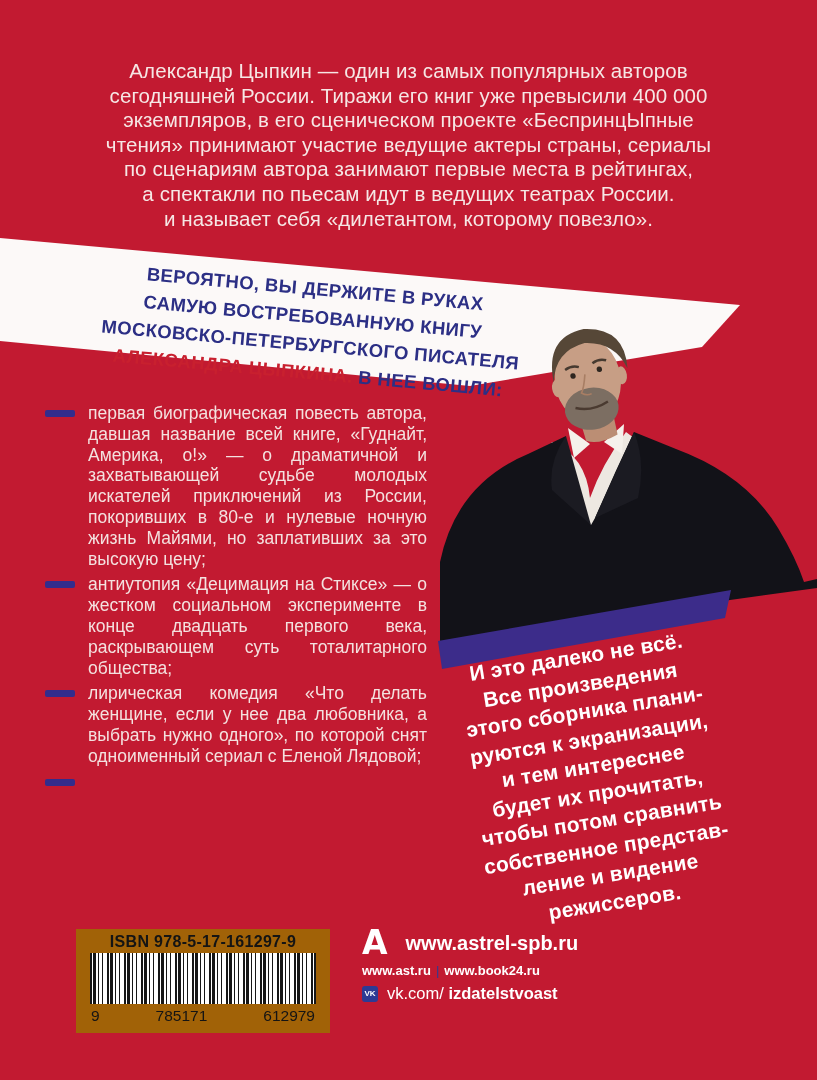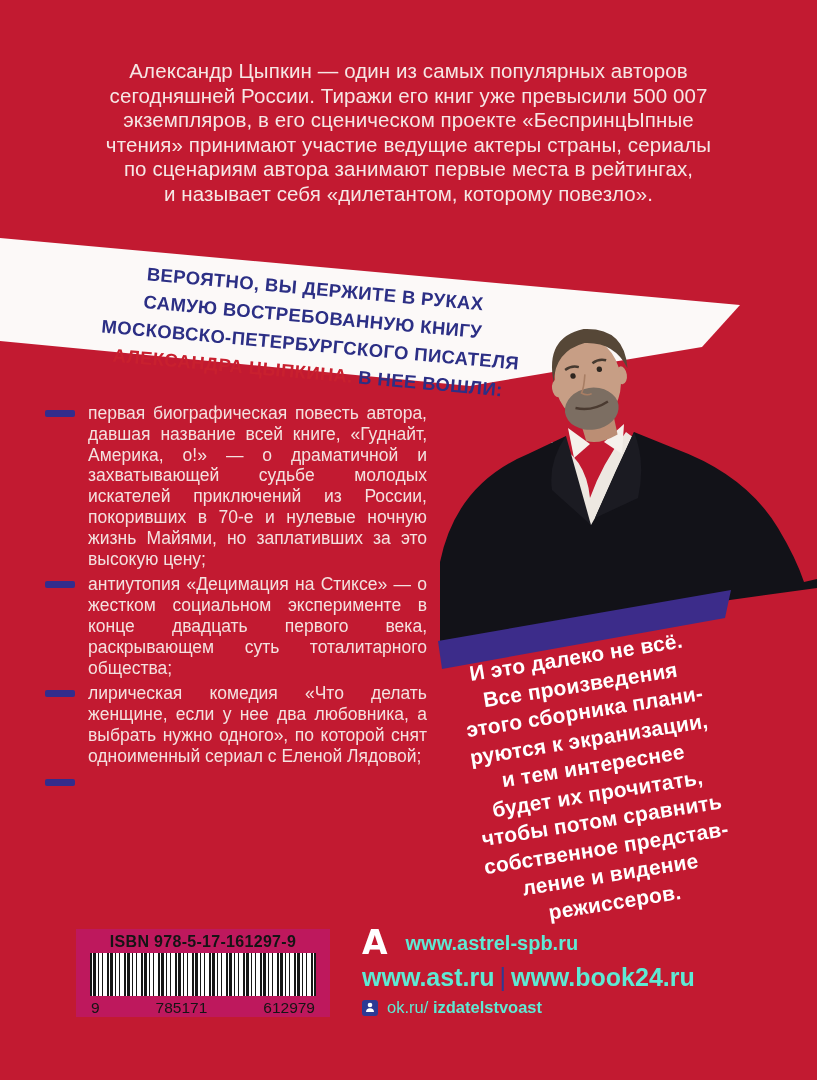--- a/index.html
+++ b/index.html
@@ -25,54 +25,55 @@
   .quote{position:absolute;left:394px;top:672px;width:364px;z-index:5;
     transform:rotate(-9deg);transform-origin:0 0;text-align:center;
     color:#FFFFFF;font-weight:700;font-size:21px;line-height:27.5px;letter-spacing:.2px;}
   
   .list{position:absolute;left:45px;top:403px;width:382px;z-index:2;
     color:#F4E1DF;font-size:17.5px;line-height:20.8px;}
   .item{display:flex;margin-bottom:5px;}
   .dash{flex:0 0 30px;height:7px;background:#332C8C;border-radius:2px;margin:7px 13px 0 0;}
   .item-text{text-align:justify;}
   
-  .barcode-box{position:absolute;left:76px;top:929px;width:254px;height:88px;background:#be185d;z-index:2;
+  .barcode-box{position:absolute;left:76px;top:929px;width:254px;height:104px;background:#a16207;z-index:2;
     display:flex;flex-direction:column;}
   .isbn{text-align:center;font-size:16px;font-weight:600;color:#141414;margin-top:4px;letter-spacing:.3px;}
   .bars{height:51px;margin:2px 14px 0;
     background:repeating-linear-gradient(90deg,
       #161616 0 2px,#fff 2px 3px,#161616 3px 6px,#fff 6px 8px,
       #161616 8px 9px,#fff 9px 12px,#161616 12px 13px,#fff 13px 17px);}
   .digits{display:flex;justify-content:space-between;padding:0 15px;font-size:15.5px;color:#141414;margin-top:3px;font-weight:500;}
   
   .links{position:absolute;left:362px;top:926px;width:310px;z-index:2;color:#2D3A94;}
   .row1{display:flex;align-items:center;gap:18px;}
   .logo-a{font-size:33px;font-weight:800;color:#FFFFFF;line-height:34px;font-family:"DejaVu Sans",sans-serif;}
   .site1{font-size:20px;font-weight:700;}
-  .row2{margin-top:3px;font-size:25px;font-weight:700;}
+  .row2{margin-top:3px;font-size:13px;font-weight:700;}
   .row2 .sep{font-weight:400;padding:0 5px;}
   .social{display:flex;align-items:center;gap:9px;margin-top:6px;font-size:16.5px;}
   .social + .social{margin-top:4px;}
   .sicon{width:16px;height:16px;background:#2D3A94;border-radius:3px;display:flex;align-items:center;justify-content:center;color:#fff;flex:0 0 16px;}
   .vk-label{font-size:8px;font-weight:700;}
   .prefix{font-weight:400;}
   .handle{font-weight:700;}
-  a,.linklike{color:#5eead4;text-decoration:none;cursor:pointer;}
+  a,.linklike{color:#ffffff;text-decoration:none;cursor:pointer;}
 </style>
 </head>
 <body>
 
 <div class="cover">
 
   <div class="intro">
     <div>Александр Цыпкин — один из самых популярных авторов</div>
-    <div>сегодняшней России. Тиражи его книг уже превысили 500 007</div>
+    <div>сегодняшней России. Тиражи его книг уже превысили 400 000</div>
     <div>экземпляров, в его сценическом проекте «БеспринцЫпные</div>
     <div>чтения» принимают участие ведущие актеры страны, сериалы</div>
     <div>по сценариям автора занимают первые места в рейтингах,</div>
+    <div>а спектакли по пьесам идут в ведущих театрах России.</div>
     <div>и называет себя «дилетантом, которому повезло».</div>
   </div>
 
   <svg class="layer-svg z1" viewBox="0 0 817 1080">
     <polygon points="0,238 740,305 702,347 470,386 0,341" fill="#FCF9F8"></polygon>
   </svg>
 
   <div class="banner">
     <div>ВЕРОЯТНО, ВЫ ДЕРЖИТЕ В РУКАХ</div>
     <div>САМУЮ ВОСТРЕБОВАННУЮ КНИГУ</div>
@@ -120,21 +121,21 @@
     <div>будет их прочитать,</div>
     <div>чтобы потом сравнить</div>
     <div>собственное представ-</div>
     <div>ление и видение</div>
     <div>режиссеров.</div>
   </div>
 
   <div class="list">
     <div class="item">
       <span class="dash"></span>
-      <span class="item-text">первая биографическая повесть автора, давшая название всей книге, «Гуднайт, Америка, о!» — о драматичной и захватывающей судьбе молодых искателей приключений из России, покоривших в 70-е и нулевые ночную жизнь Майями, но заплативших за это высокую цену;</span>
+      <span class="item-text">первая биографическая повесть автора, давшая название всей книге, «Гуднайт, Америка, о!» — о драматичной и захватывающей судьбе молодых искателей приключений из России, покоривших в 80-е и нулевые ночную жизнь Майями, но заплативших за это высокую цену;</span>
     </div>
     <div class="item">
       <span class="dash"></span>
       <span class="item-text">антиутопия «Децимация на Стиксе» — о жестком социальном эксперименте в конце двадцать первого века, раскрывающем суть тоталитарного общества;</span>
     </div>
     <div class="item">
       <span class="dash"></span>
       <span class="item-text">лирическая комедия «Что делать женщине, если у нее два любовника, а выбрать нужно одного», по которой снят одноименный сериал с Еленой Лядовой;</span>
     </div>
     <div class="item">
@@ -155,22 +156,19 @@
   <div class="links">
     <div class="row1">
       <span class="logo-a">А</span>
       <span class="site1 linklike">www.astrel-spb.ru</span>
     </div>
     <div class="row2">
       <span class="linklike">www.ast.ru</span><span class="sep">|</span><span class="linklike">www.book24.ru</span>
     </div>
     <div class="social">
       <span class="sicon">
-        <svg width="10" height="11" viewBox="0 0 10 11">
-            <circle cx="5" cy="3" r="2.3" fill="#fff"></circle>
-            <path d="M1,10 Q1,6.2 5,6.2 Q9,6.2 9,10 Z" fill="#fff"></path>
-          </svg>
-      </span>
-      <span class="linklike"><span class="prefix">ok.ru/</span> <span class="handle">izdatelstvoast</span></span>
+          <span class="vk-label">VK</span>
+        </span>
+      <span class="linklike"><span class="prefix">vk.com/</span> <span class="handle">izdatelstvoast</span></span>
     </div>
   </div>
 
 </div>
 
 </body></html>

